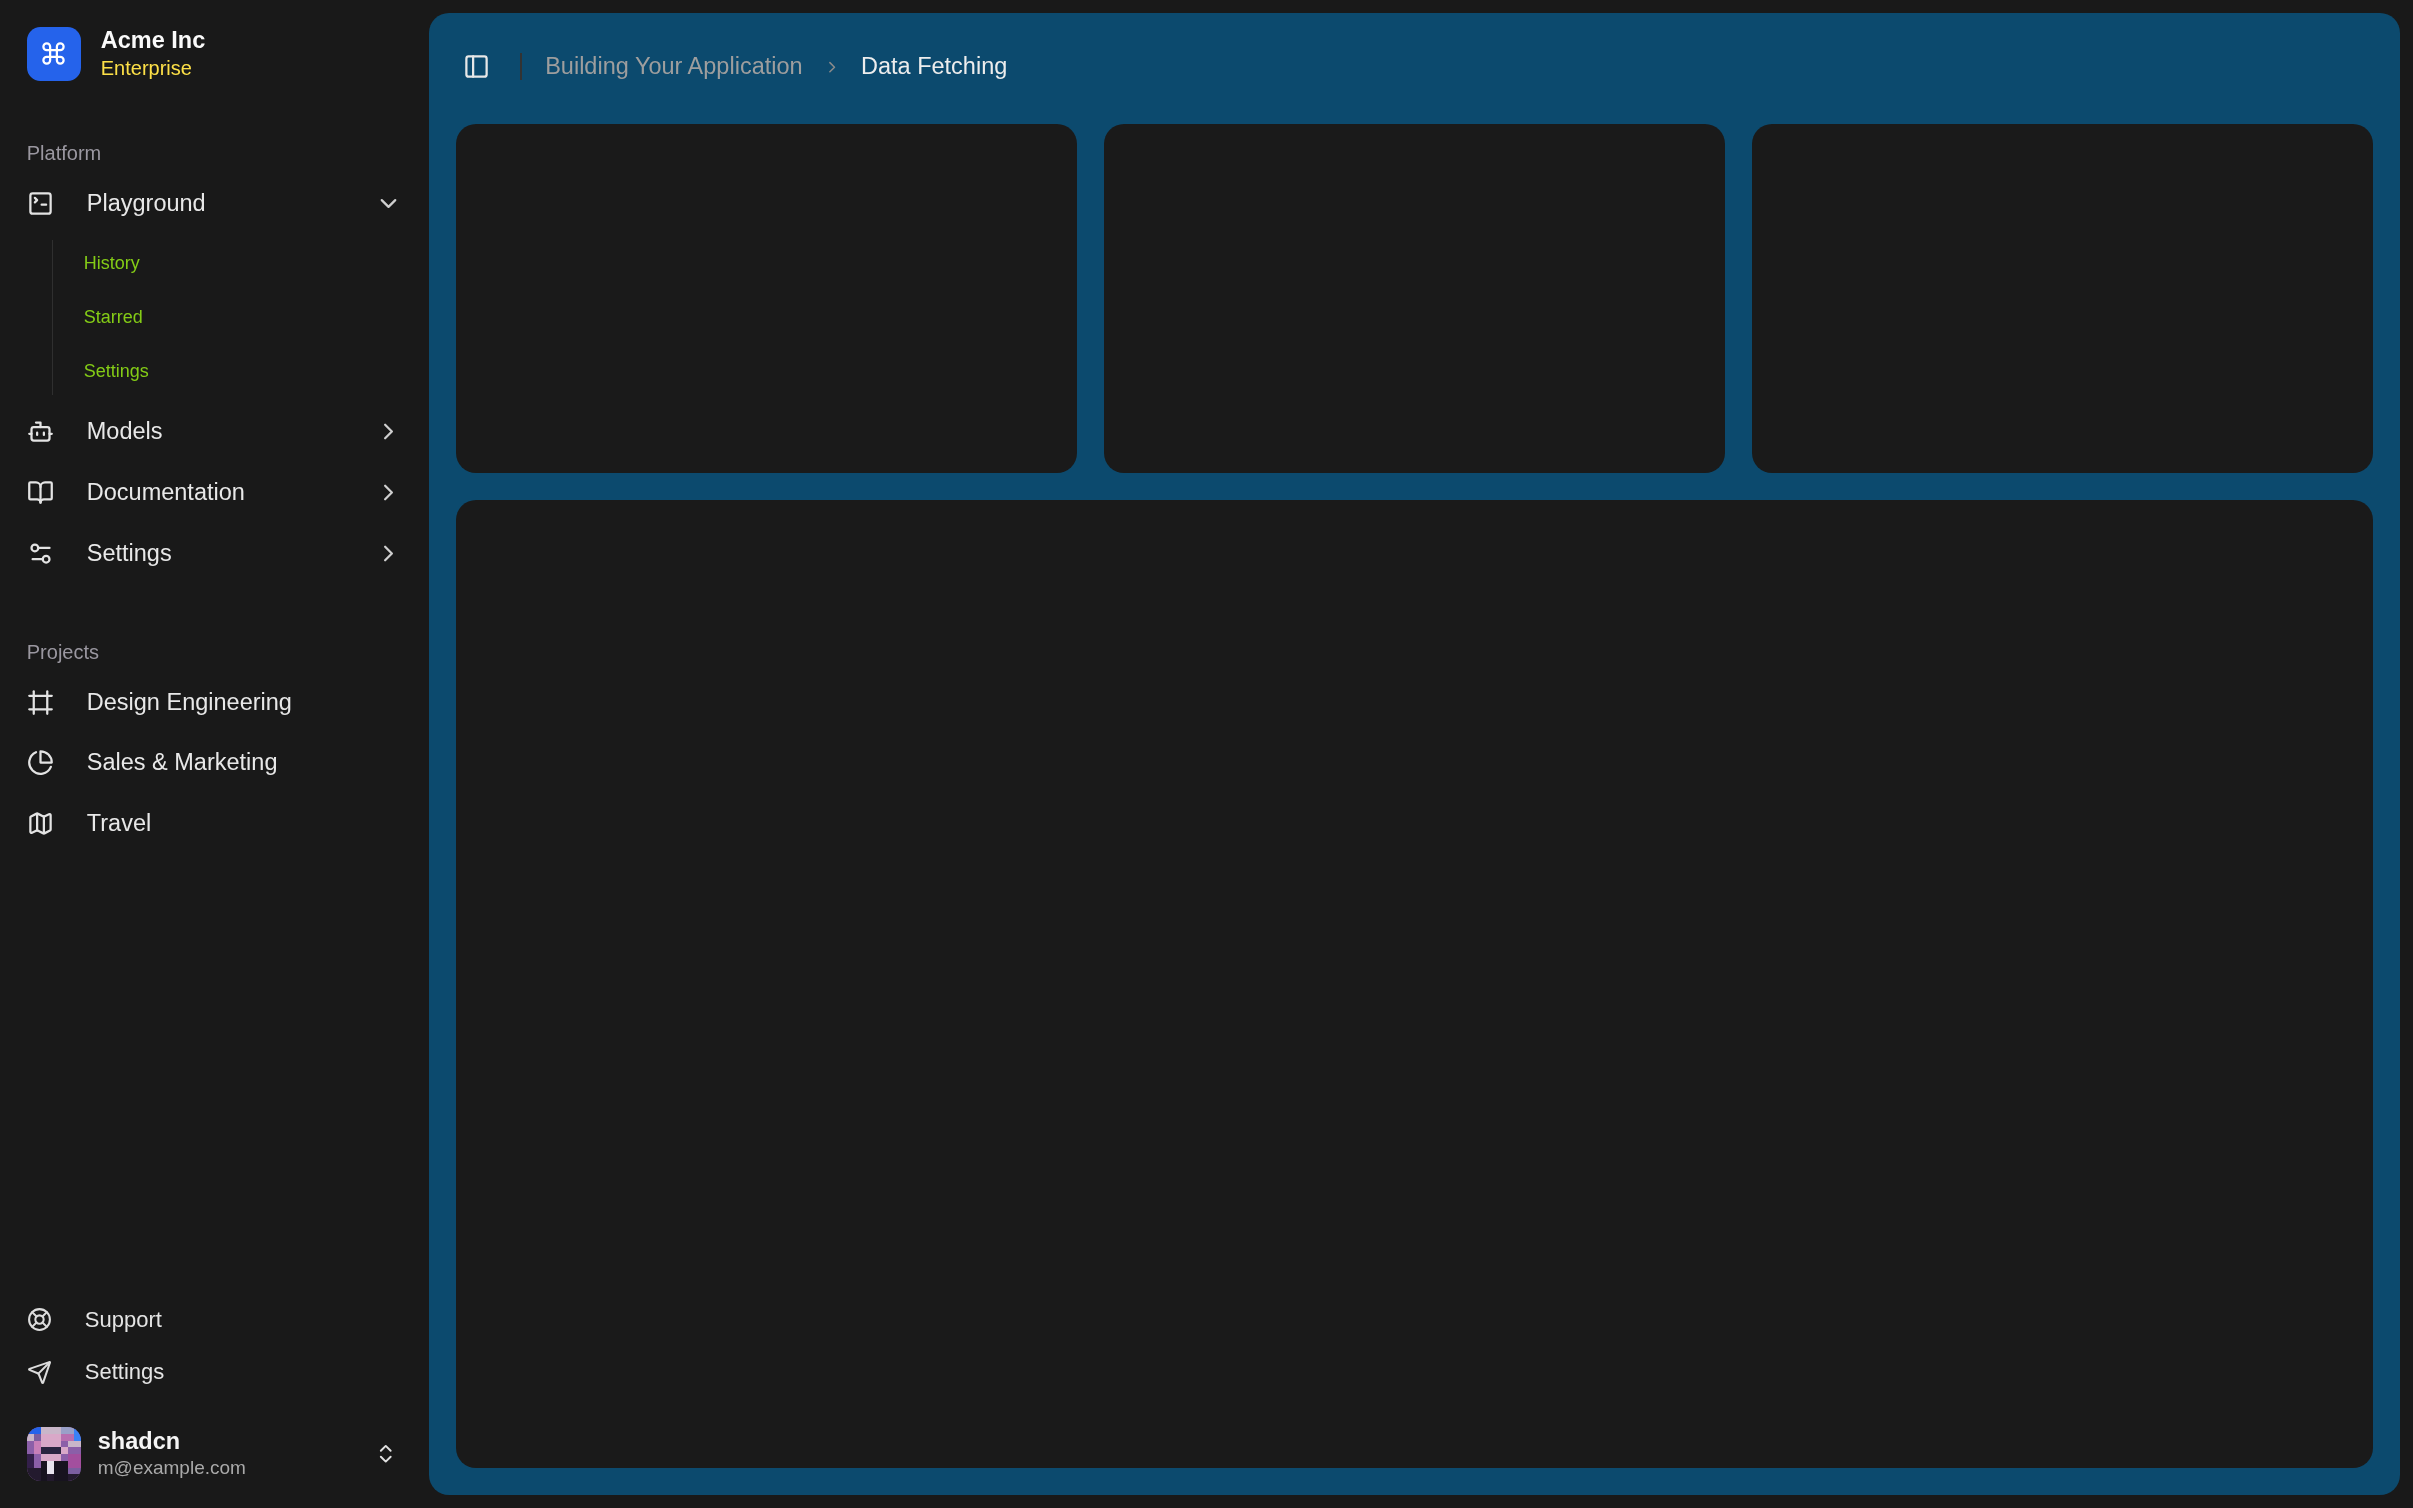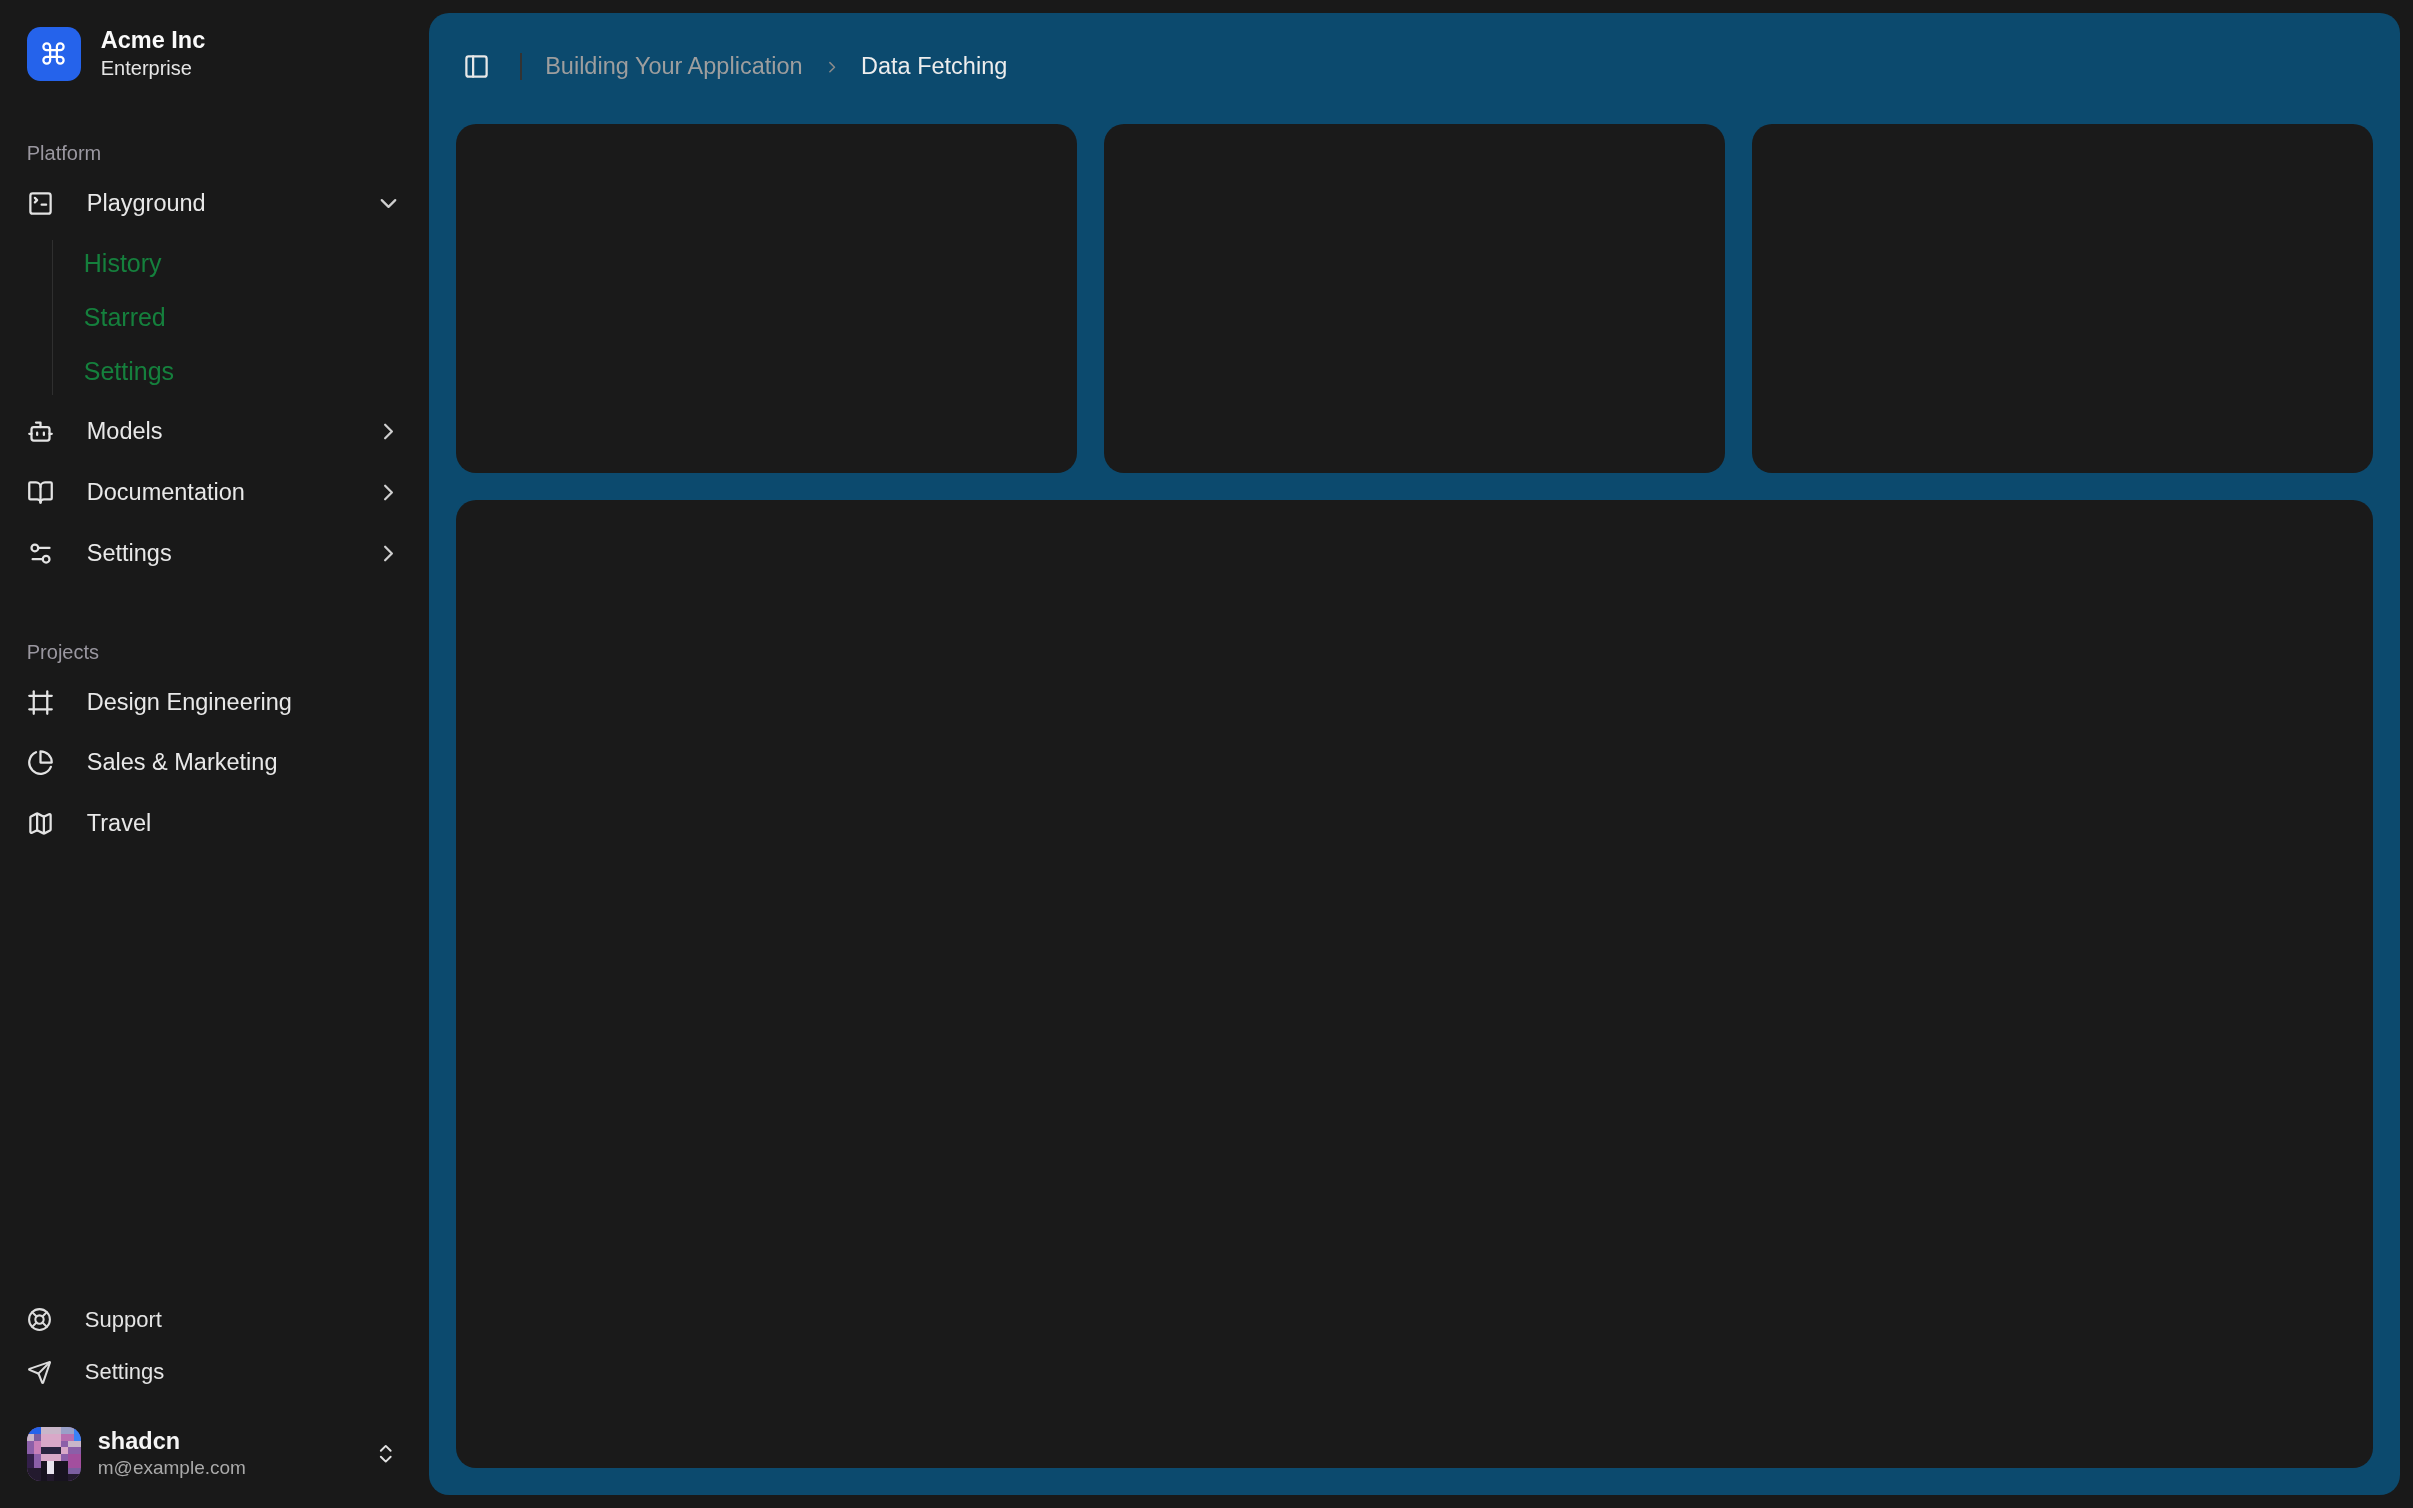--- a/index.html
+++ b/index.html
@@ -31,21 +31,21 @@
   }
   .brand-logo {
     width: 54px; height: 54px;
     border-radius: 13.4px;
     background: #2563eb;
     color: #fff;
     display: flex; align-items: center; justify-content: center;
   }
   .brand-text { display: flex; flex-direction: column; gap: 3.4px; line-height: 1.1; }
   .brand-name { font-size: 23.5px; font-weight: 700; color: #fafafa; }
-  .brand-plan { font-size: 20px; color: #e5e5e5; }
+  .brand-plan { font-size: 20px; color: #fde047; }
 
   .group { display: flex; flex-direction: column; }
   .group.platform { margin-top: 34px; }
   .group.projects { margin-top: 47px; }
   .group-label {
     font-size: 20px;
     color: #9a97a0;
     padding: 13.4px 13.4px 11.7px 13.4px;
   }
   .menu { display: flex; flex-direction: column; gap: 6.7px; list-style: none; }
@@ -73,22 +73,22 @@
     border-left: 1.7px solid #2f2f2f;
     padding-left: 3.4px;
     list-style: none;
   }
   .submenu-item {
     display: flex;
     align-items: center;
     height: 47px;
     padding: 0 27px;
     border-radius: 13.4px;
-    font-size: 25px;
-    color: #15803d;
+    font-size: 18px;
+    color: #84cc16;
     cursor: pointer;
   }
 
   .sidebar-spacer { flex: 1; }
 
   .menu.secondary { gap: 3.4px; margin-bottom: 17px; }
   .menu.secondary .menu-item { height: 49px; font-size: 22px; color: #e4e4e4; }
   .menu.secondary .mi-icon { color: #dcdcdc; }
 
   .user-row {

